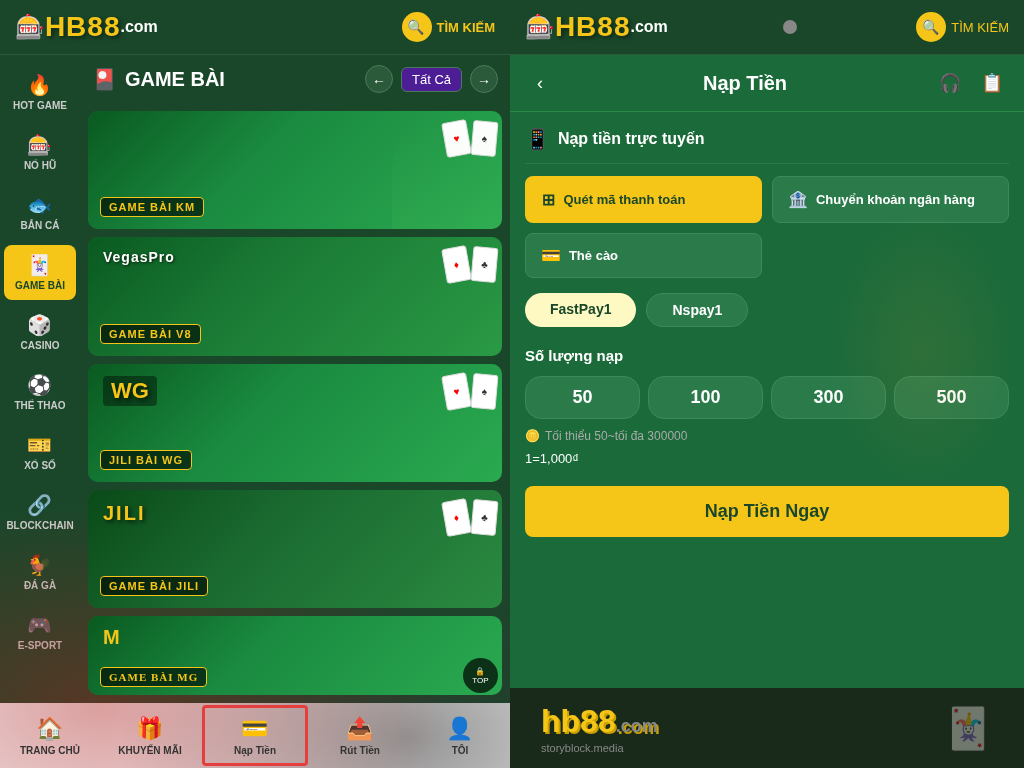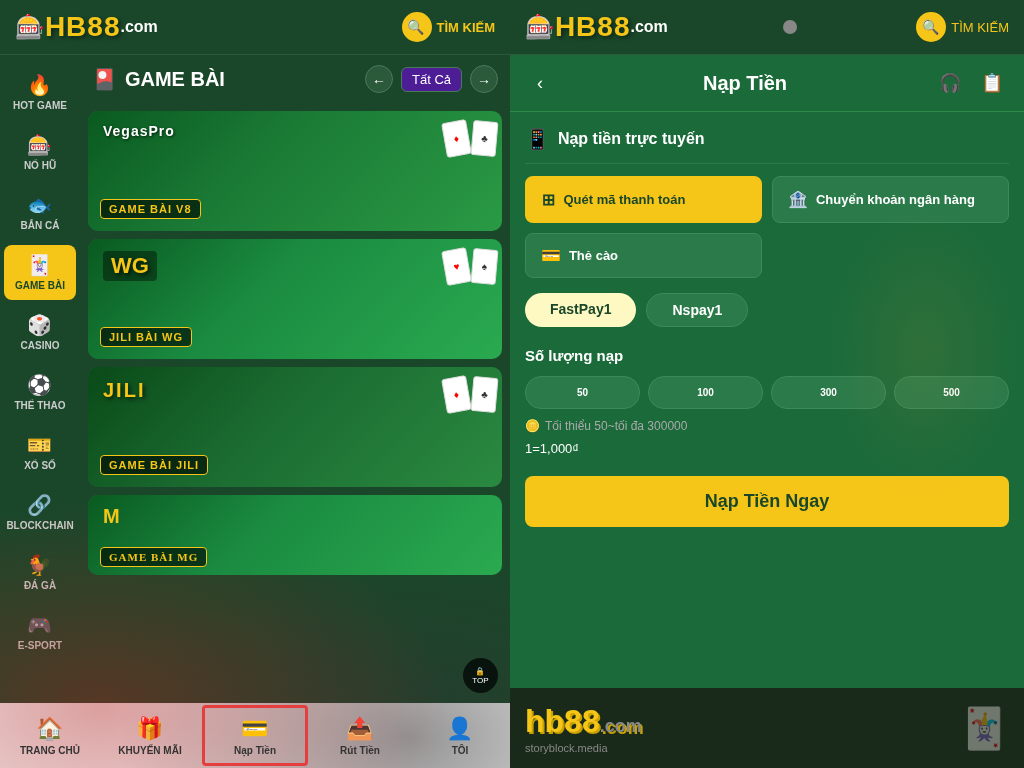--- a/index.html
+++ b/index.html
@@ -494,21 +494,21 @@
       gap: 8px;
       margin-bottom: 10px;
     }
 
     .amount-btn {
       padding: 10px;
       background: #2a7a4a;
       border: 1px solid #3a8a5a;
       border-radius: 16px;
       color: white;
-      font-size: 10px;
+      font-size: 18px;
       font-weight: bold;
       text-align: center;
       cursor: pointer;
     }
 
     .min-max-text {
       color: #aaa;
       font-size: 12px;
       margin-bottom: 8px;
       display: flex;
@@ -530,21 +530,21 @@
       border-radius: 8px;
       font-size: 18px;
       font-weight: bold;
       color: #1a472a;
       cursor: pointer;
       text-align: center;
     }
 
     .right-footer {
       background: #1a2a1a;
-      padding: 15px;
+      padding: 31px;
       display: flex;
       align-items: center;
       justify-content: space-between;
       height: 80px;
     }
 
     .hb88-footer-logo {
       font-size: 32px;
       font-weight: 900;
       color: #f5c518;
@@ -663,20 +663,30 @@
       <div class="game-header">
         <span class="game-header-icon">🎴</span>
         <span class="game-header-title">GAME BÀI</span>
         <div class="game-nav-btn">←</div>
         <div class="tat-ca-btn">Tất Cả</div>
         <div class="game-nav-btn">→</div>
       </div>
 
       <div class="games-list">
 
+        <div class="game-card game-card-1">
+          <div class="game-card-bg"></div>
+          <div style="position:absolute;top:15px;left:15px;font-size:22px;font-weight:900;color:#f5c518;text-shadow:2px 2px 4px rgba(0,0,0,0.7);"></div>
+          <div class="card-deco">
+            <div class="card-mini">♥</div>
+            <div class="card-mini black">♠</div>
+          </div>
+          <div style="position:absolute;right:0;bottom:0;width:110px;height:115px;background:linear-gradient(180deg,transparent 0%,rgba(100,200,100,0.1) 100%);border-radius:50% 0 0 0;"></div>
+          <div class="game-card-label">GAME BÀI KM</div>
+        </div>
 
         <div class="game-card game-card-2">
           <div class="game-card-bg"></div>
           <div style="position:absolute;top:12px;left:15px;font-size:14px;font-weight:900;color:white;text-shadow:1px 1px 3px rgba(0,0,0,0.7);letter-spacing:1px;">VegasPro</div>
           <div class="card-deco">
             <div class="card-mini">♦</div>
             <div class="card-mini black">♣</div>
           </div>
           <div class="game-card-label">GAME BÀI V8</div>
         </div>

